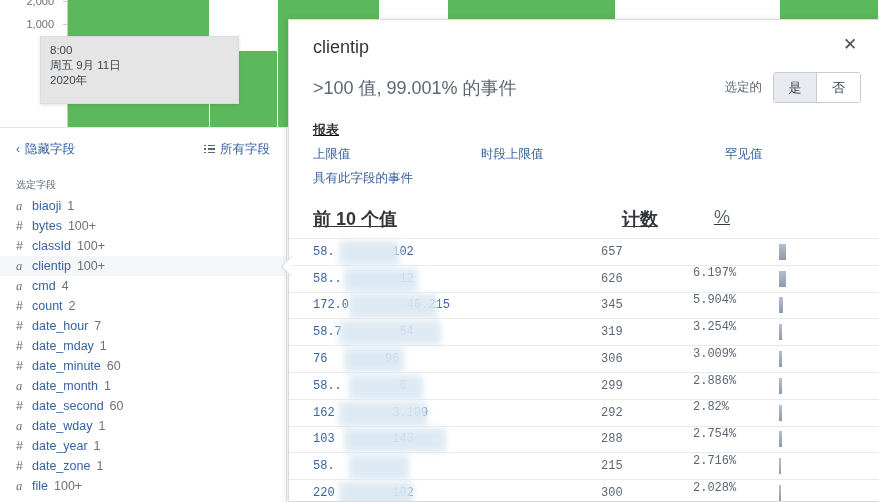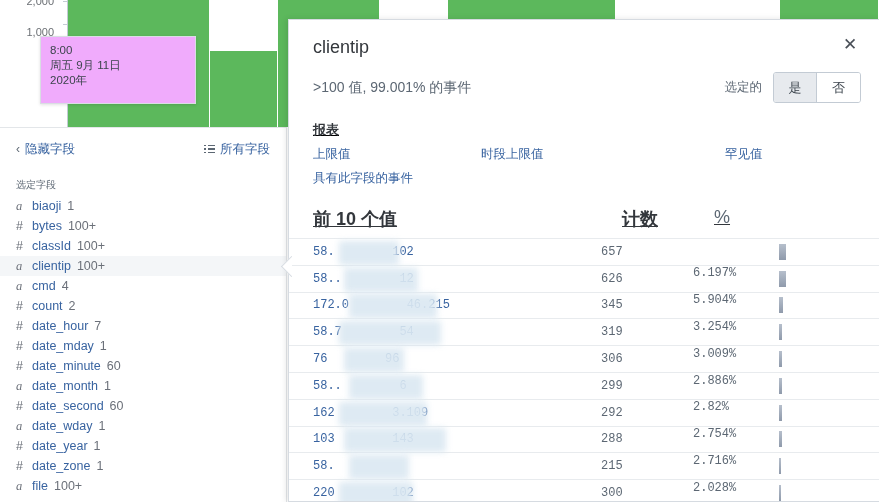--- a/index.html
+++ b/index.html
@@ -23,22 +23,22 @@
     position: absolute; right: 14px; font-size: 11px; color: #6b6f74;
     text-align: right; white-space: nowrap; line-height: 11px;
   }
   .y-tick { position: absolute; right: 0; width: 5px; height: 1px; background: #c3cbd4; }
   .axis-line { position: absolute; left: 67px; top: 0; width: 1px; height: 127px; background: #c3cbd4; }
 
   .plot { position: absolute; left: 68px; top: 0; right: 0; height: 127px; }
   .bar { position: absolute; bottom: 0; background: #5cb85c; border-right: 1px solid #ffffff; }
 
   .chart-tooltip {
-    position: absolute; left: 40px; top: 36px; width: 156px; height: 68px;
-    background: #f0abfc; border: 1px solid #d9dde3;
+    position: absolute; left: 40px; top: 36px; width: 199px; height: 68px;
+    background: #e5e5e5; border: 1px solid #d9dde3;
     box-shadow: 0 1px 3px rgba(0,0,0,0.12);
     padding: 6px 9px 0 9px;
   }
   .tt-line { font-size: 11.5px; color: #3c444d; line-height: 15px; white-space: nowrap; }
 
   
   .sidebar {
     position: absolute; left: 0; top: 127px; width: 287px; height: 375px;
     background: #ffffff; border-top: 1px solid #e3e6e9; border-right: 1px solid #e3e6e9;
     overflow: hidden;
@@ -100,21 +100,21 @@
   .popup-title { font-size: 18px; color: #33373c; font-weight: normal; line-height: 22px; }
   .close-x {
     position: absolute; right: 18px; top: 13px; width: 22px; height: 22px;
     cursor: pointer; display: flex; align-items: center; justify-content: center;
     font-size: 17px; color: #4a5058; line-height: 1;
   }
   .popup-sub-row {
     display: flex; align-items: center; justify-content: space-between;
     padding: 14px 18px 0 24px;
   }
-  .popup-sub { font-size: 14px; color: #5c6773; }
+  .popup-sub { font-size: 18px; color: #5c6773; }
   .sel-wrap { display: flex; align-items: center; gap: 11px; }
   .sel-label { font-size: 12.5px; color: #5c6773; }
   .toggle { display: flex; border: 1px solid #c3cbd4; border-radius: 3px; overflow: hidden; }
   .toggle button {
     font-family: inherit; font-size: 13px; color: #3c444d; border: none; cursor: pointer;
     width: 43px; height: 29px; line-height: 29px; padding: 0; background: #ffffff;
   }
   .toggle button.on { background: #e7eaee; border-right: 1px solid #c3cbd4; }
 
   .reports { padding: 18px 24px 0 24px; text-decoration: underline; }
@@ -165,21 +165,21 @@
         <div class="bar" style="left: 142px; width: 68px; height: 76px; background: rgb(92, 184, 92);"></div>
         <div class="bar" style="left: 210px; width: 102px; height: 127px; background: rgb(92, 184, 92);"></div>
         <div class="bar" style="left: 312px; width: 68px; height: 8px; background: rgb(92, 184, 92);"></div>
         <div class="bar" style="left: 380px; width: 168px; height: 127px; background: rgb(92, 184, 92);"></div>
         <div class="bar" style="left: 548px; width: 164px; height: 20px; background: rgb(92, 184, 92);"></div>
         <div class="bar" style="left: 712px; width: 99px; height: 127px; background: rgb(92, 184, 92);"></div>
       </div>
     <div class="y-axis">
       <div class="y-label" style="top:-4px;">2,000</div>
       <div class="y-tick" style="top:1px;"></div>
-      <div class="y-label" style="top:27px;">1,000</div>
+      <div class="y-label" style="top:19px;">1,000</div>
       <div class="y-tick" style="top:24px;"></div>
     </div>
     <div class="axis-line"></div>
 
     <div class="chart-tooltip">
       <div class="tt-line">8:00</div>
       <div class="tt-line sub">周五 9月 11日</div>
       <div class="tt-line">2020年</div>
     </div>
   </div>

